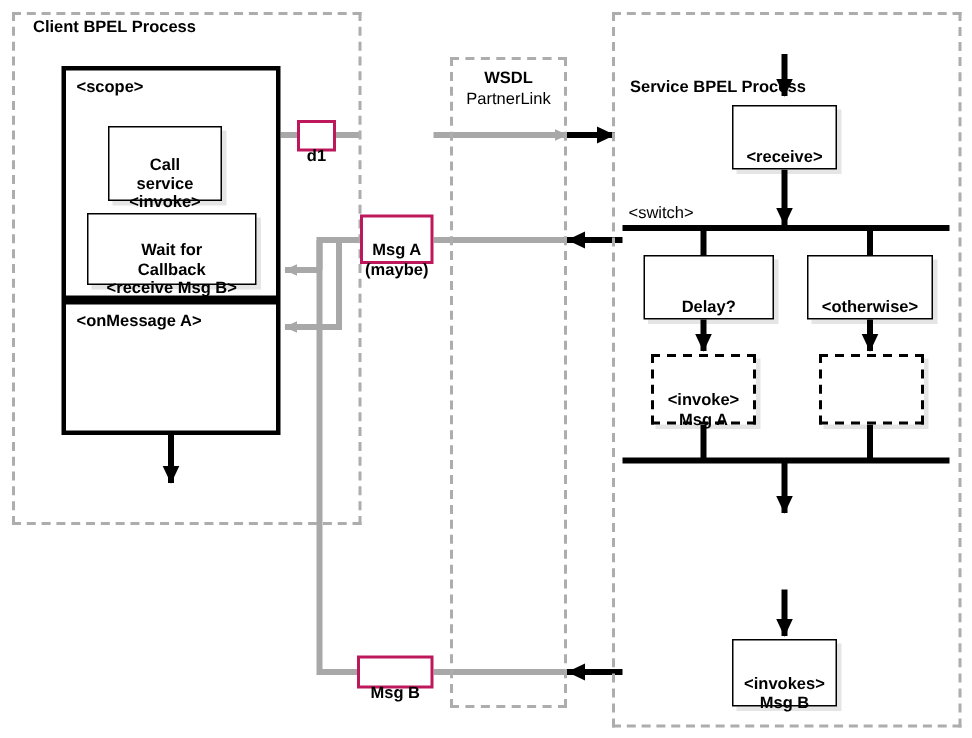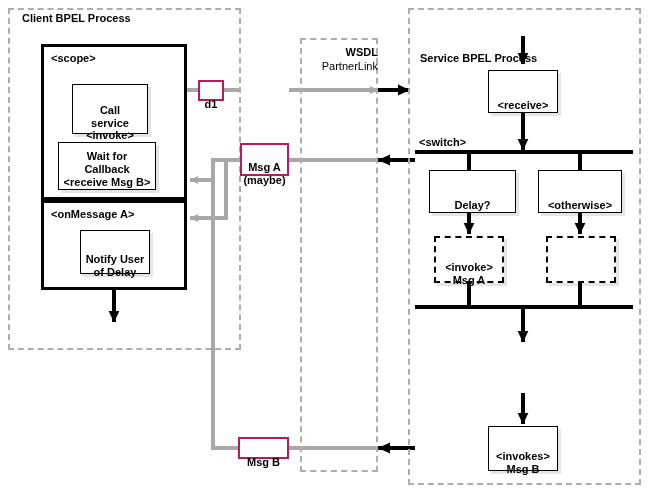--- a/index.html
+++ b/index.html
@@ -97,21 +97,21 @@
     font-size: 11px;
     color: #000;
     line-height: 1.3;
     white-space: nowrap;
   }
   .wsdl-title .t1 { font-weight: bold; display: block; }
   .wsdl-title .t2 { font-weight: normal; display: block; }
   .switch-label {
     position: absolute;
     font-size: 11px;
-    font-weight: bold;
+    font-weight: normal;
     color: #000;
     white-space: nowrap;
   }
   .txt { white-space: pre-line; display: block; padding: 0 2px; margin-top: 28px; }
 </style>
 </head>
 <body>
 
 <div id="diagram">
 
@@ -191,52 +191,48 @@
 
     <g>
       <line x1="523" y1="393" x2="523" y2="424" stroke="#000" stroke-width="4" marker-end="url(#blackArrowDown)"></line>
     </g>
   </svg>
 
   <div class="lane" style="left:8px; top:8px; width:233px; height:342px;"></div>
   <div class="lane-title" style="left:22px; top:12px;">Client BPEL Process</div>
 
   <div class="lane" style="left:300px; top:38px; width:78px; height:434px;"></div>
-  <div class="wsdl-title" style="left:300px; top:45px; width:78px;text-align:right;">
+  <div class="wsdl-title" style="left:300px; top:45px; width:78px;">
     <span class="t1">WSDL</span>
     <span class="t2">PartnerLink</span>
   </div>
 
   <div class="lane" style="left:408px; top:8px; width:233px; height:477px;"></div>
   <div class="lane-title" style="left:420px; top:12px;margin-top:40px;">Service BPEL Process</div>
 
   <div class="box container" style="left:41px; top:44px; width:146px; height:156px;">
     <span class="container-label">&lt;scope&gt;</span>
   </div>
 
   <div class="box thin" style="left:72px; top:84px; width:76px; height:50px;">
     <span class="txt">Call
 service
 &lt;invoke&gt;</span>
   </div>
 
-  <div class="box thin" style="left:58px; top:142px; width:98px; height:48px;align-items:flex-end;">
+  <div class="box thin" style="left:58px; top:142px; width:113px; height:48px;">
     <span class="txt">Wait for
 Callback
 &lt;receive Msg B&gt;</span>
   </div>
 
   <div class="box container" style="left:41px; top:200px; width:146px; height:90px;">
     <span class="container-label">&lt;onMessage A&gt;</span>
   </div>
 
-  <div class="box thin" style="left:80px; top:230px; width:70px; height:44px;">
-    <span class="txt">Notify User
-of Delay</span>
-  </div>
 
   <div class="box thin" style="left:488px; top:70px; width:70px; height:43px;">
     <span class="txt">&lt;receive&gt;</span>
   </div>
 
   <div class="switch-label" style="left:419px; top:136px;">&lt;switch&gt;</div>
 
   <div class="box thin" style="left:429px; top:170px; width:87px; height:43px;">
     <span class="txt">Delay?</span>
   </div>

